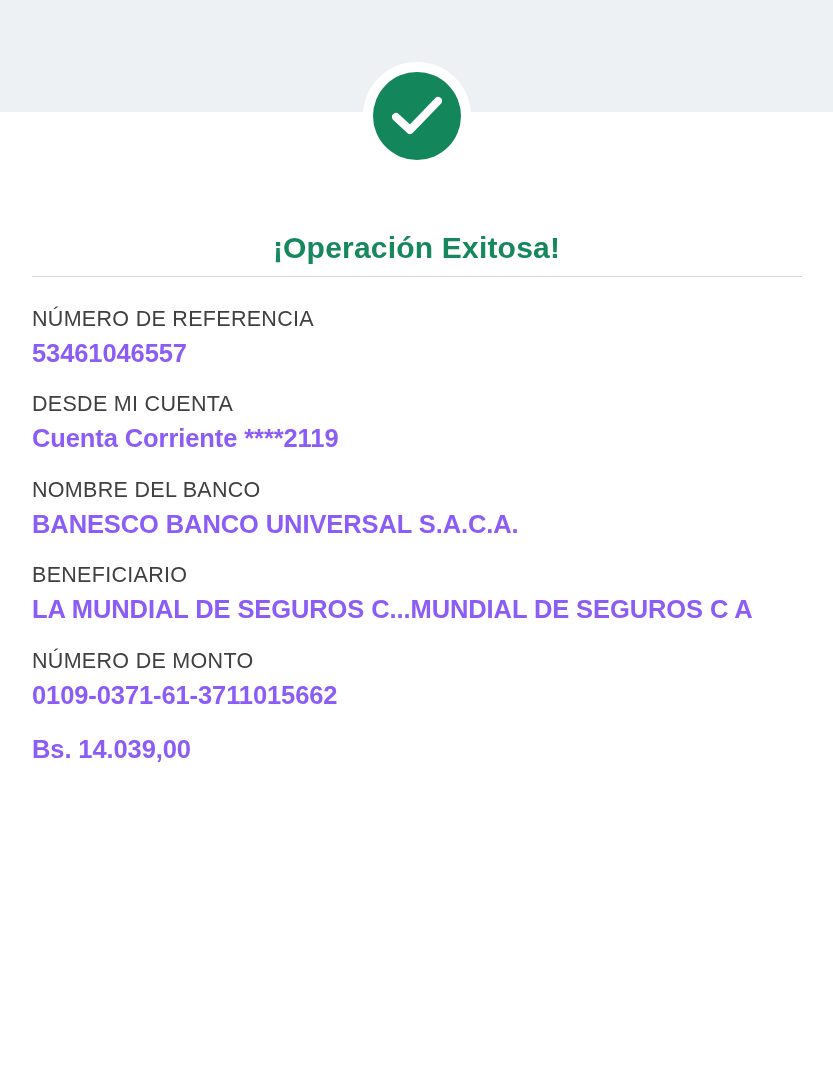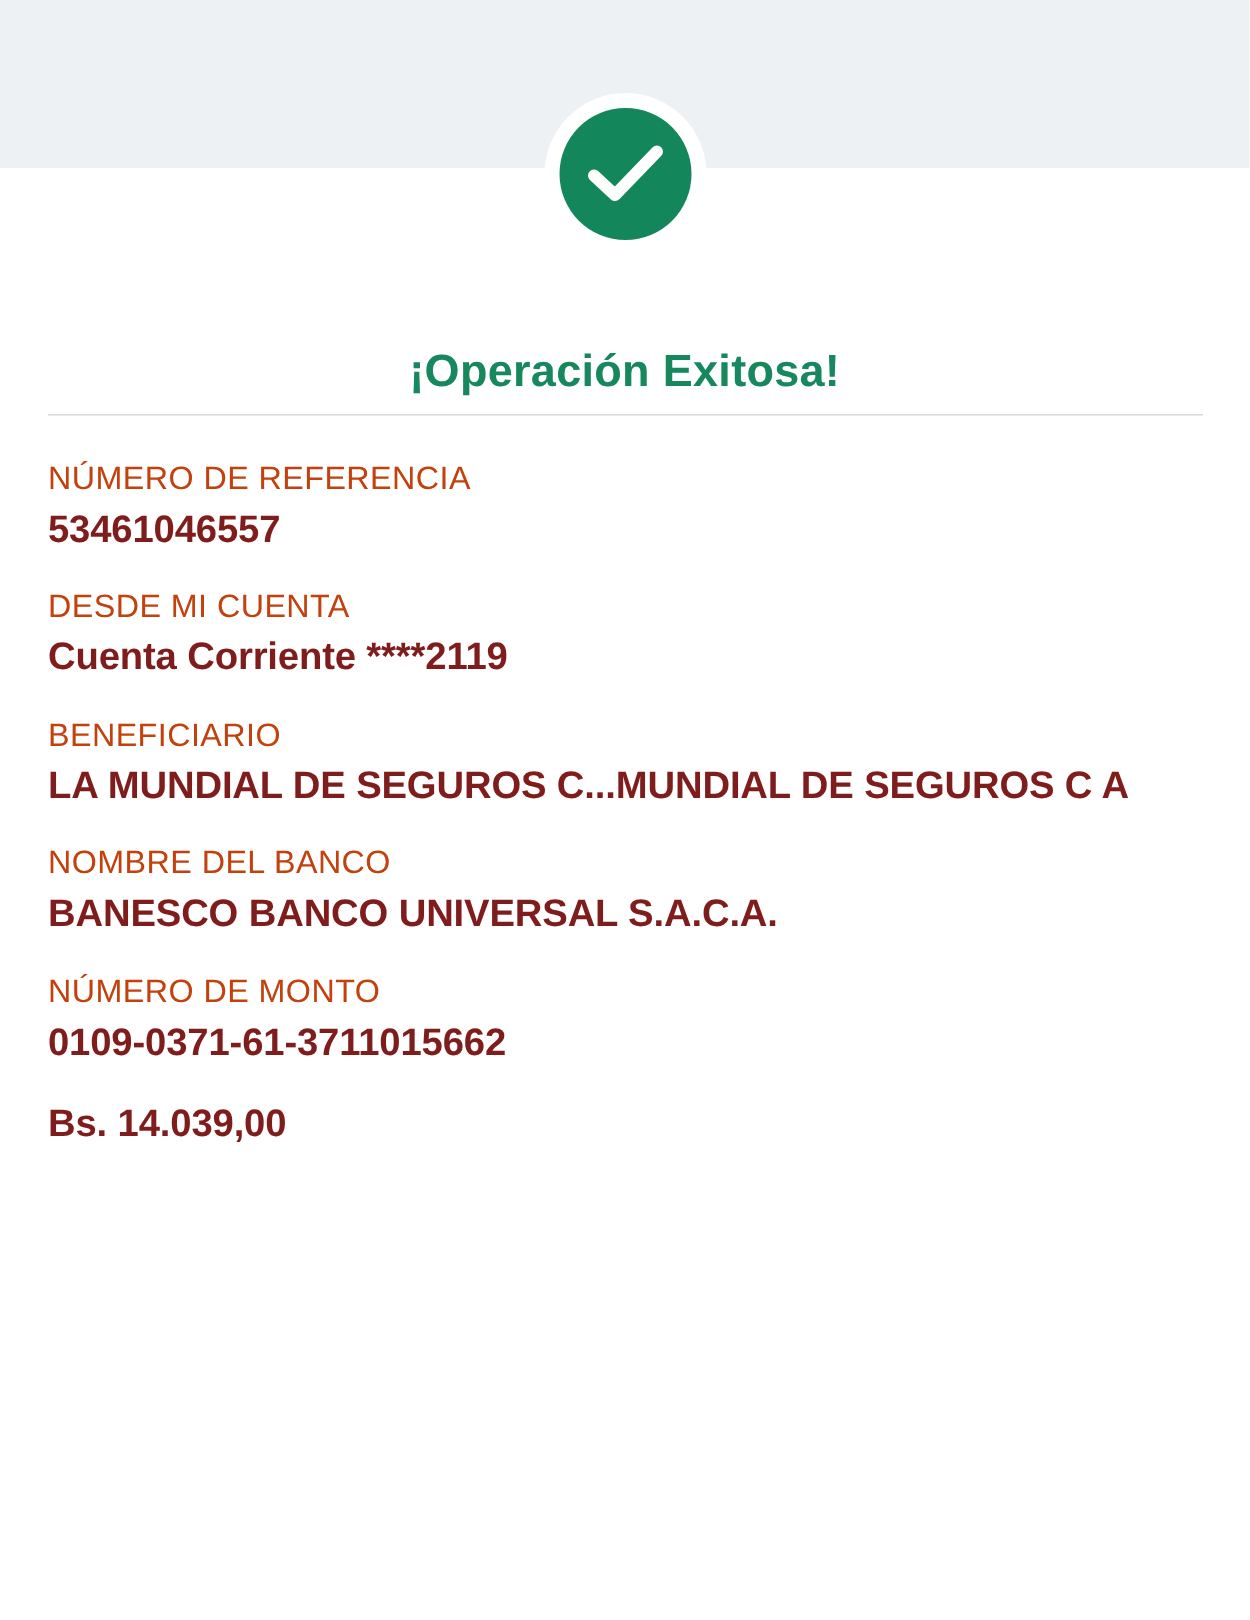--- a/index.html
+++ b/index.html
@@ -76,29 +76,29 @@
   .details {
     position: absolute;
     top: 305px;
     left: 32px;
     width: 780px;
   }
   .field {
     margin-bottom: 20px;
   }
   .field-label {
-    color: #c2410c;
+    color: #404040;
     font-size: 21.5px;
     font-weight: 400;
     letter-spacing: 0.3px;
     line-height: 1.35;
     margin-bottom: 2px;
   }
   .field-value {
-    color: #7f1d1d;
+    color: #8b5cf6;
     font-size: 25.5px;
     font-weight: 700;
     letter-spacing: -0.1px;
     line-height: 1.35;
     white-space: nowrap;
   }
 </style>
 </head>
 <body>
 
@@ -125,27 +125,27 @@
       <div class="field-value">53461046557</div>
     </div>
 
 
     <div class="field">
       <div class="field-label">DESDE MI CUENTA</div>
       <div class="field-value">Cuenta Corriente ****2119</div>
     </div>
 
     <div class="field">
-      <div class="field-label">BENEFICIARIO</div>
-      <div class="field-value">LA MUNDIAL DE SEGUROS C...MUNDIAL DE SEGUROS C A</div>
+      <div class="field-label">NOMBRE DEL BANCO</div>
+      <div class="field-value">BANESCO BANCO UNIVERSAL S.A.C.A.</div>
     </div>
 
     <div class="field">
-      <div class="field-label">NOMBRE DEL BANCO</div>
-      <div class="field-value">BANESCO BANCO UNIVERSAL S.A.C.A.</div>
+      <div class="field-label">BENEFICIARIO</div>
+      <div class="field-value">LA MUNDIAL DE SEGUROS C...MUNDIAL DE SEGUROS C A</div>
     </div>
 
     <div class="field">
       <div class="field-label">NÚMERO DE MONTO</div>
       <div class="field-value">0109-0371-61-3711015662</div>
     </div>
 
     <div class="field">
       <div class="field-value">Bs. 14.039,00</div>
     </div>

